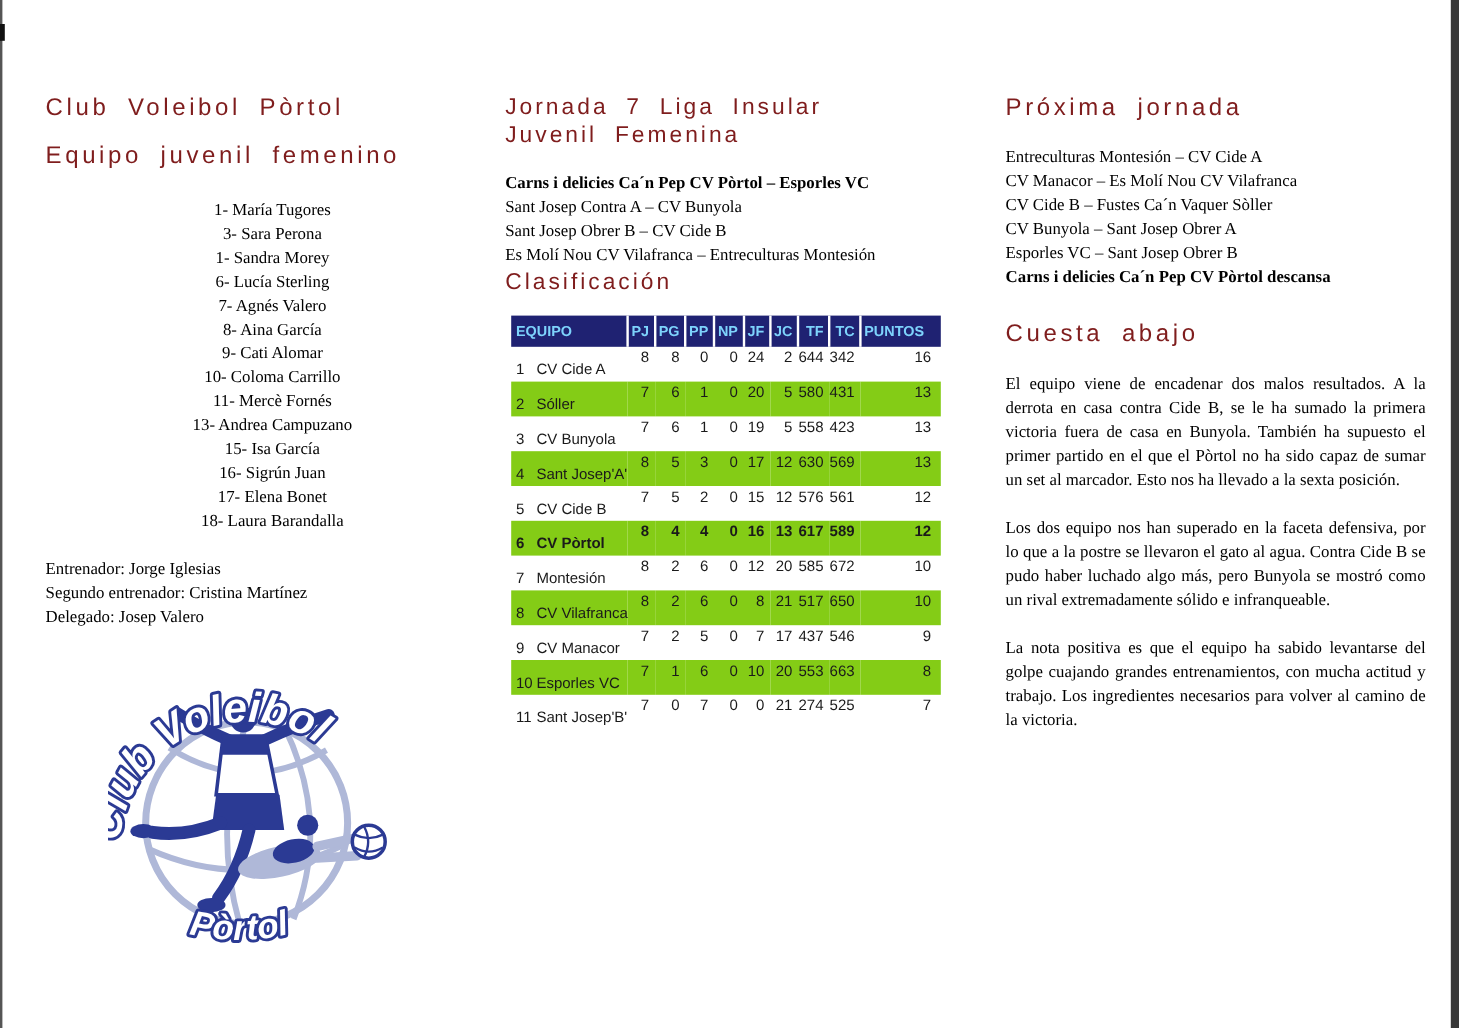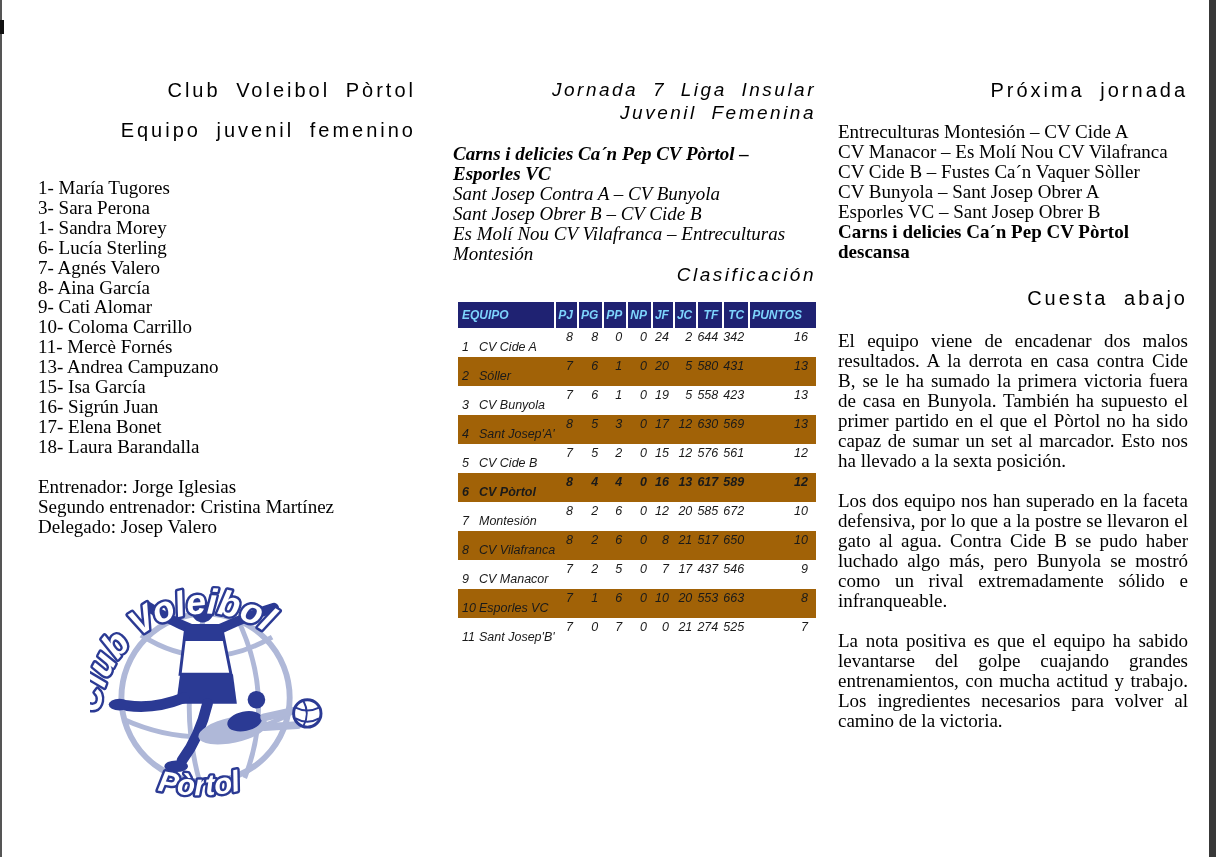--- a/index.html
+++ b/index.html
@@ -9,51 +9,51 @@
   }
   .page { position:relative; width:1216px; height:857px; background:#fff; }
 
   
   .edge-left  { position:absolute; left:0; top:0; width:2px; height:100%; background:#555; }
   .corner-mark{ position:absolute; left:0; top:20px; width:4px; height:14px; background:#111; }
   .edge-right { position:absolute; right:0; top:0; width:7px; height:100%; background:#383838; }
 
   .col { position:absolute; top:78px; }
   .col-left  { left:38px;  width:378px; }
-  .col-mid   { left:453px; width:363px;font-style:italic; }
+  .col-mid   { left:421px; width:363px; }
   .col-right { left:838px; width:350px; }
 
   .fancy {
     font-family:"Liberation Sans","DejaVu Sans",sans-serif;
-    font-weight:400; color:#000000; text-align:right;
+    font-weight:400; color:#7f1d1d; text-align:left;
     font-size:20px; letter-spacing:3px; word-spacing:7px; line-height:24px;
   }
   .fancy.mid-title { font-size:19px; letter-spacing:2.5px; line-height:23px; }
 
-  .serif-block { font-size:19px; line-height:19.9px; }
-
-  .players { margin-top:36px; }
+  .serif-block { font-size:14px; line-height:19.9px; }
+
+  .players { margin-top:24px;text-align:center; }
   .staff   { margin-top:20px; }
 
   .fixtures { margin-top:20px; width:352px; }
   .fixture  { }
   .fixture.bold { font-weight:bold; }
 
   .clasif-title { }
   .standings { margin-top:16px; margin-left:5px; border-collapse:collapse; table-layout:fixed;
     font-family:"Liberation Sans","DejaVu Sans",sans-serif; font-size:12.5px; color:#1a1a1a; }
   .standings thead th {
     background:#1F2272; color:#7dd3fc; font-weight:bold; height:22px;
     padding:2px 4px 2px 2px; border-right:2px solid #fff; font-size:12px;
   }
   .standings thead th:last-child { border-right:none; padding-right:14px; }
   .standings thead th.col-equipo { text-align:left; padding-left:4px; }
   .standings thead th.num { text-align:right;margin-left:45px; }
   .standings tbody tr { height:29px; }
-  .standings tbody tr.alt { background:#a16207; }
+  .standings tbody tr.alt { background:#84cc16; }
   .standings tbody tr.bold-row { font-weight:bold; }
   .standings td.team { vertical-align:bottom; padding:0 0 3px 4px; white-space:nowrap; }
   .standings td.num  { vertical-align:top; text-align:right; padding:2px 5px 0 0; }
   .standings td.puntos { padding-right:8px; }
   .rank { display:inline-block; width:17px; }
 
   .right-fixtures { margin-top:20px; line-height:20px; }
   .article-title { margin-top:24px; }
   .article { margin-top:21px; }
   .article .par { text-align:justify; line-height:20px; margin-bottom:20px; }

